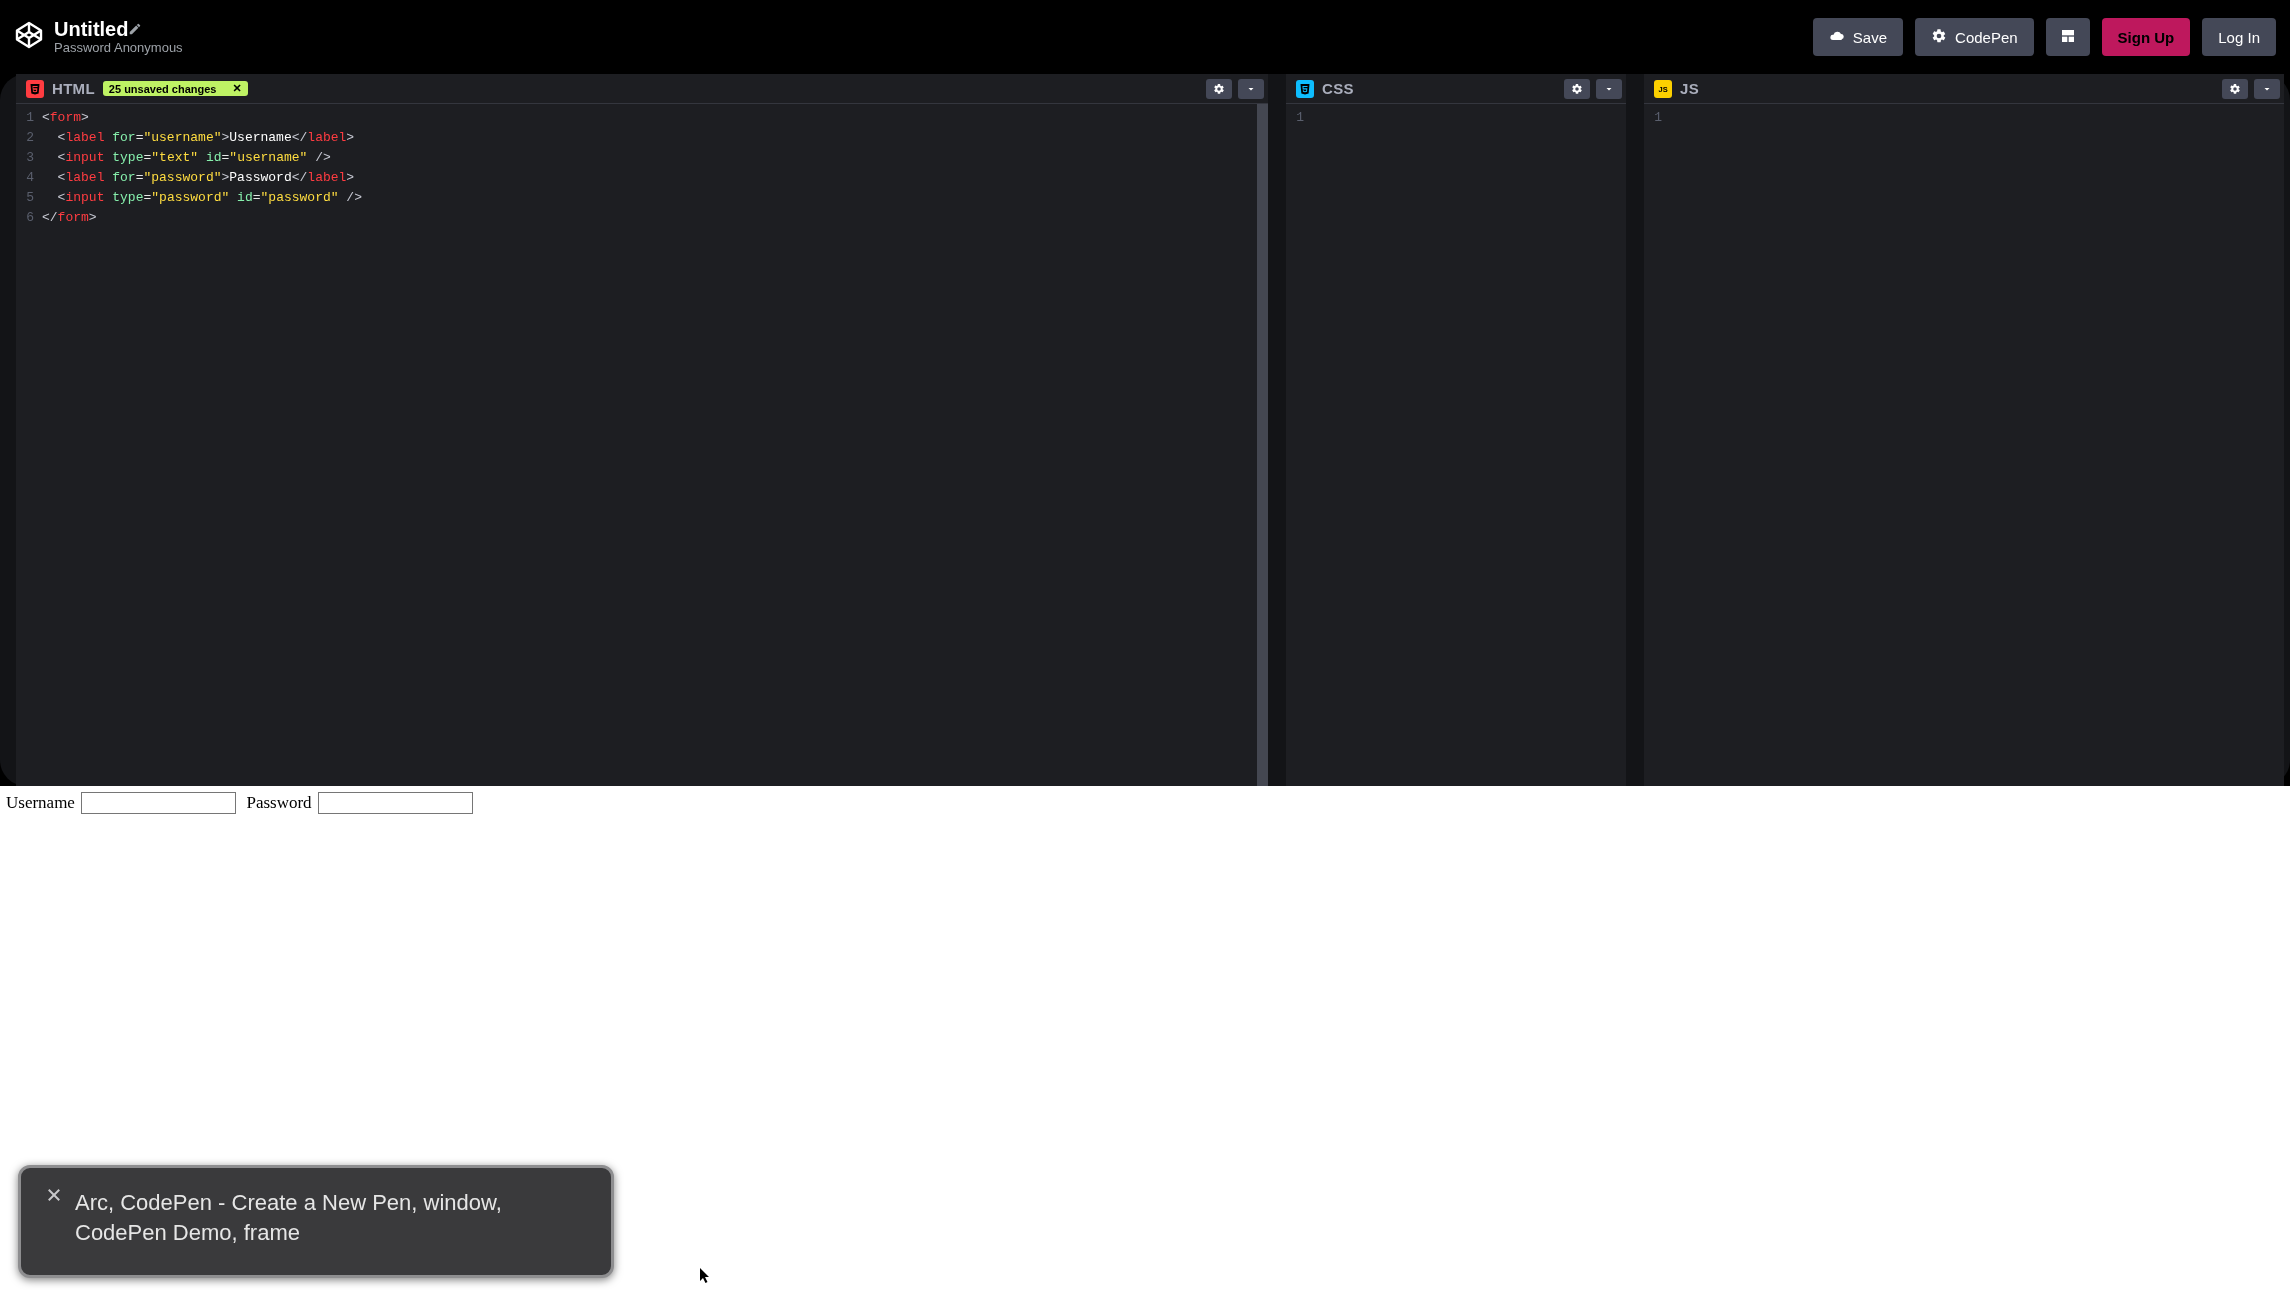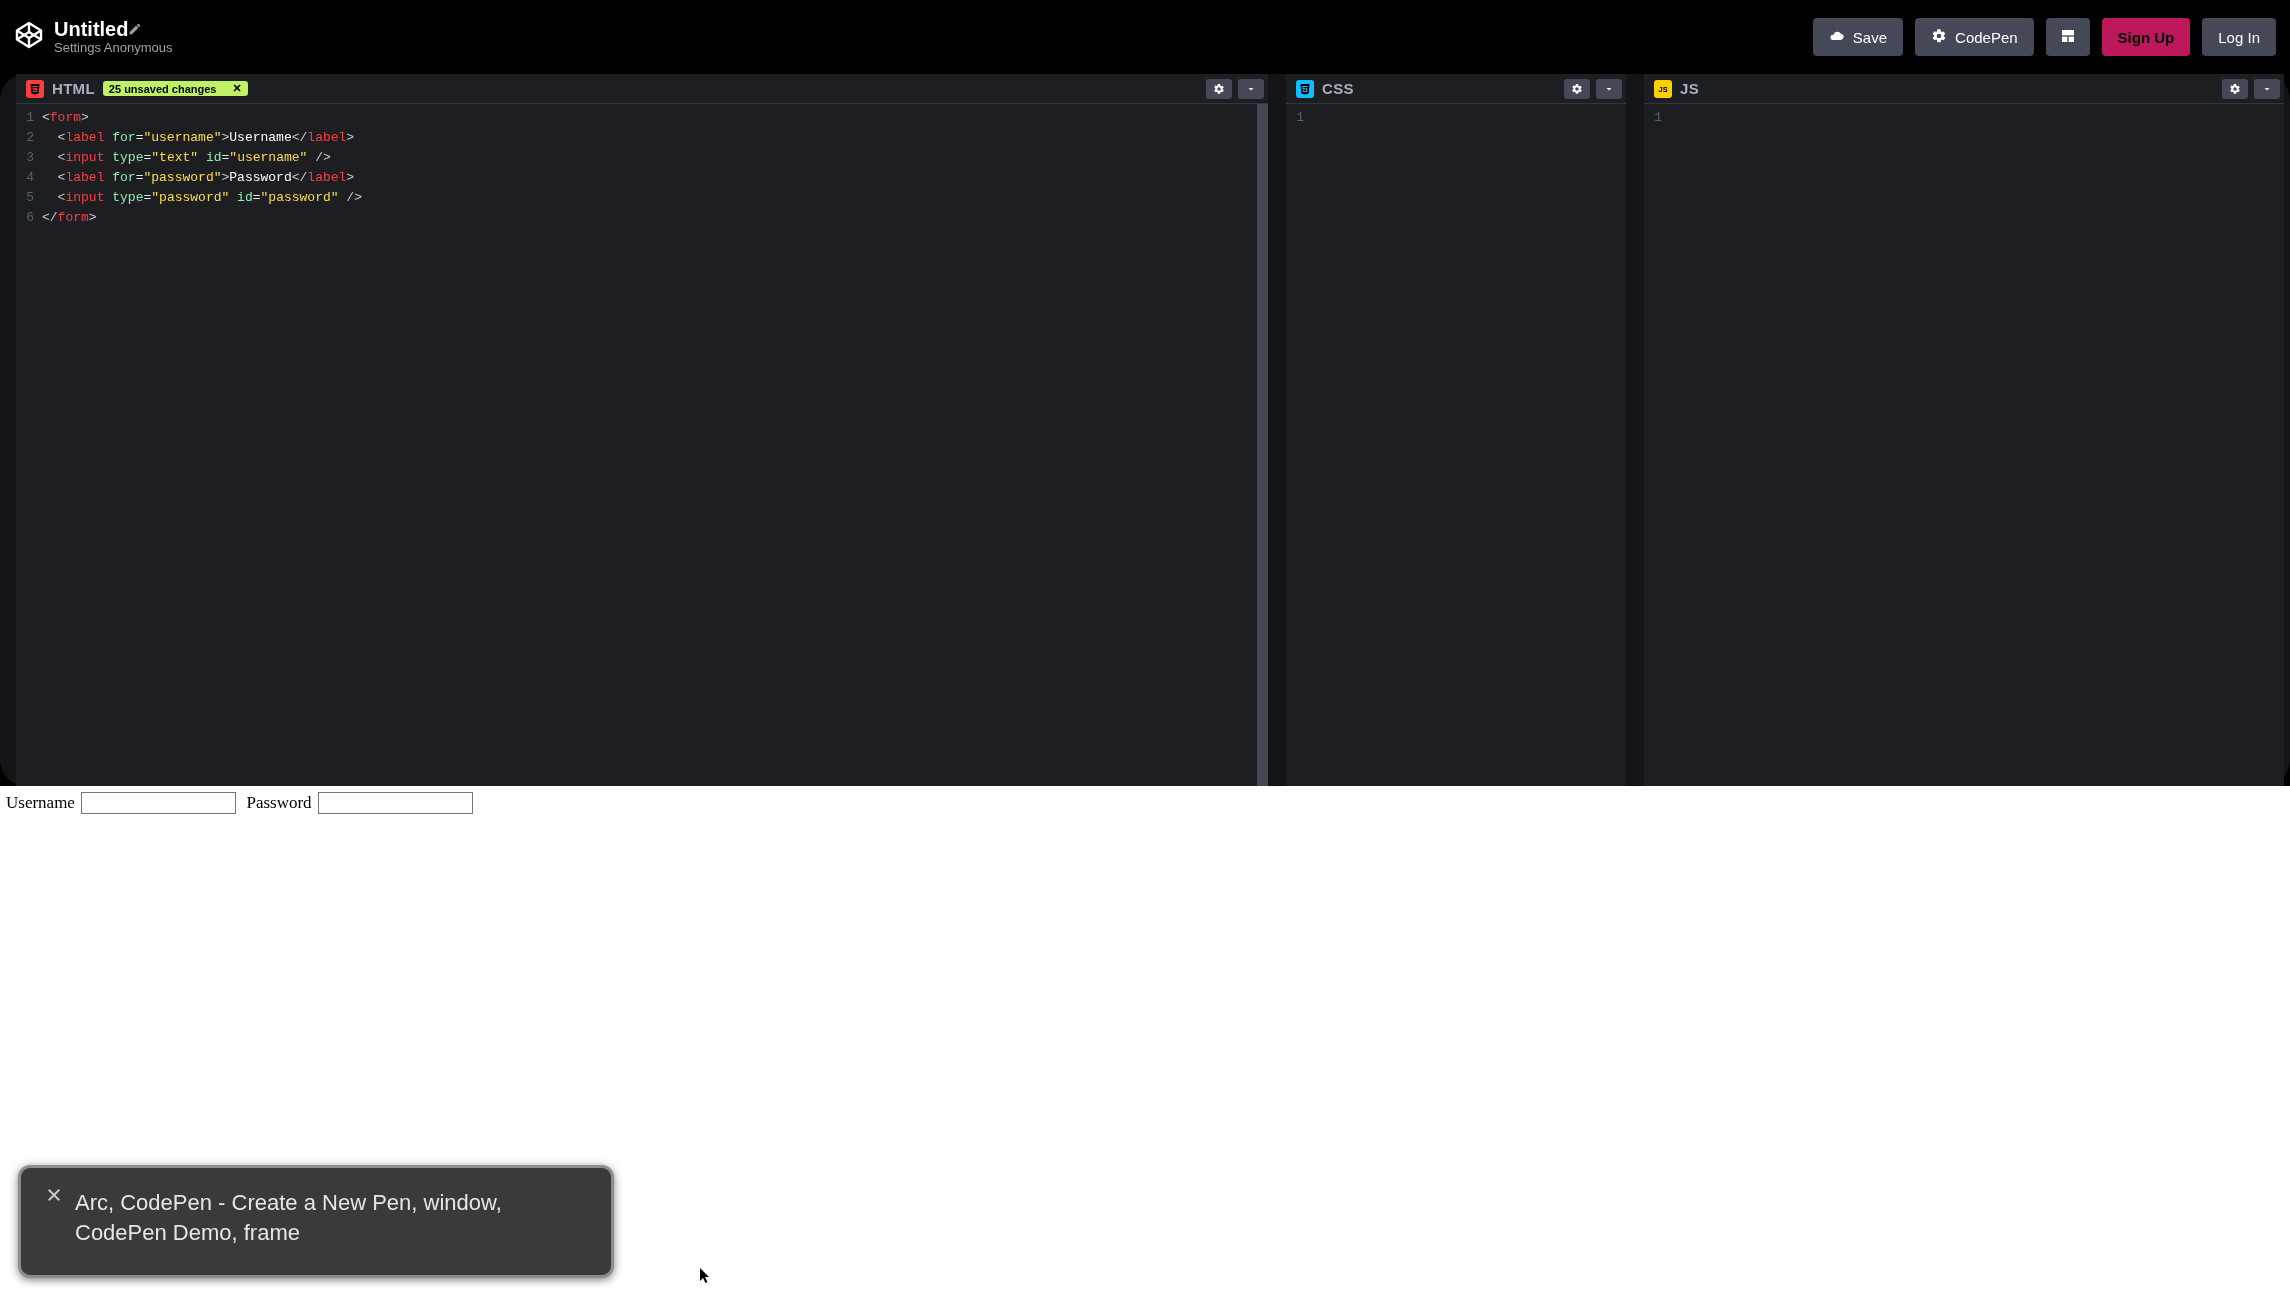--- a/index.html
+++ b/index.html
@@ -101,21 +101,21 @@
     </span>
     <div class="title-block">
       <div class="pen-title">
         <span>Untitled</span>
         <span class="edit-icon">
           <svg viewBox="0 0 24 24">
               <path d="M3 17.25V21h3.75L17.81 9.94l-3.75-3.75L3 17.25zM20.71 7.04a1 1 0 0 0 0-1.41l-2.34-2.34a1 1 0 0 0-1.41 0l-1.83 1.83 3.75 3.75 1.83-1.83z"></path>
             </svg>
         </span>
       </div>
-      <div class="author">Settings Anonymous</div>
+      <div class="author">Password Anonymous</div>
     </div>
   </div>
   <div class="header-right">
     <div class="btn btn-dark">
       <span class="cloud-icon"><svg viewBox="0 0 24 24">
             <path d="M19 18H6a4 4 0 1 1 .8-7.93A6 6 0 0 1 18 9a4 4 0 0 1 1 7.9z"></path>
           </svg></span>
       <span>Save</span>
     </div>
     <div class="btn btn-dark">

